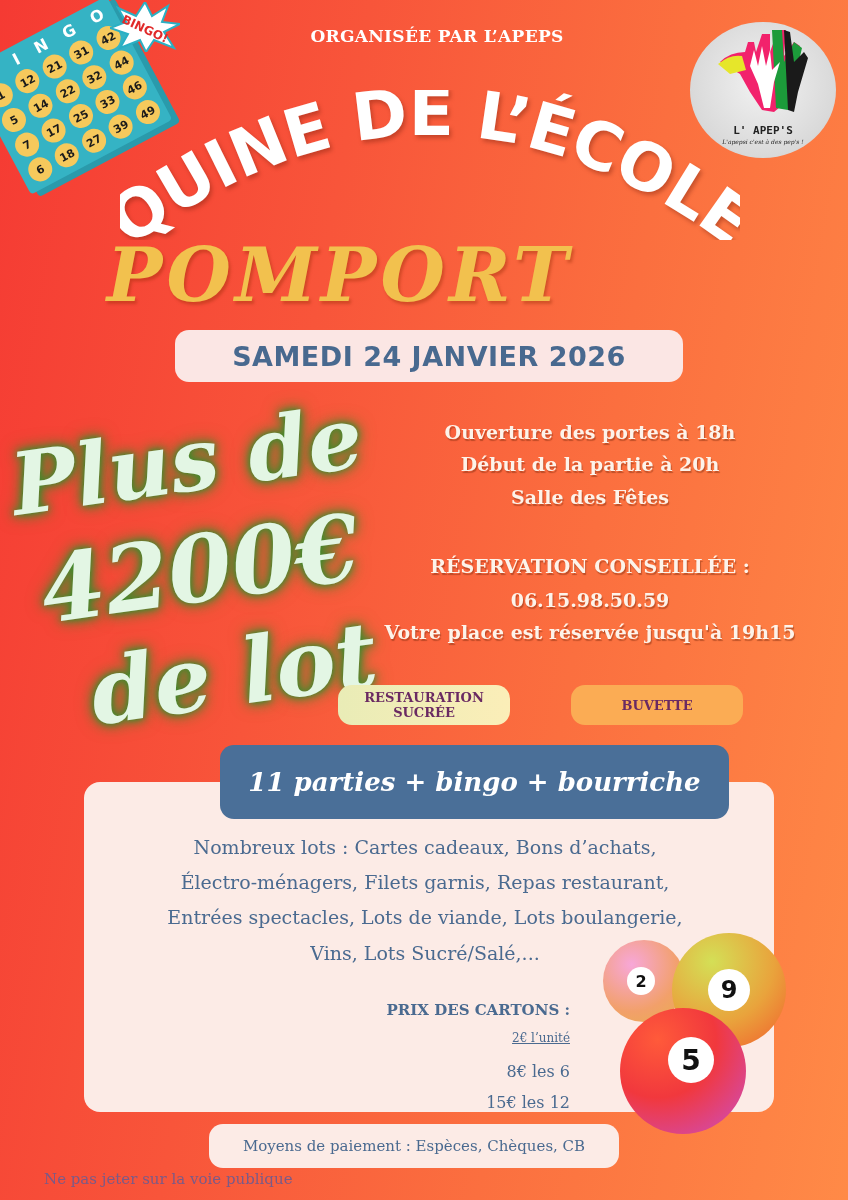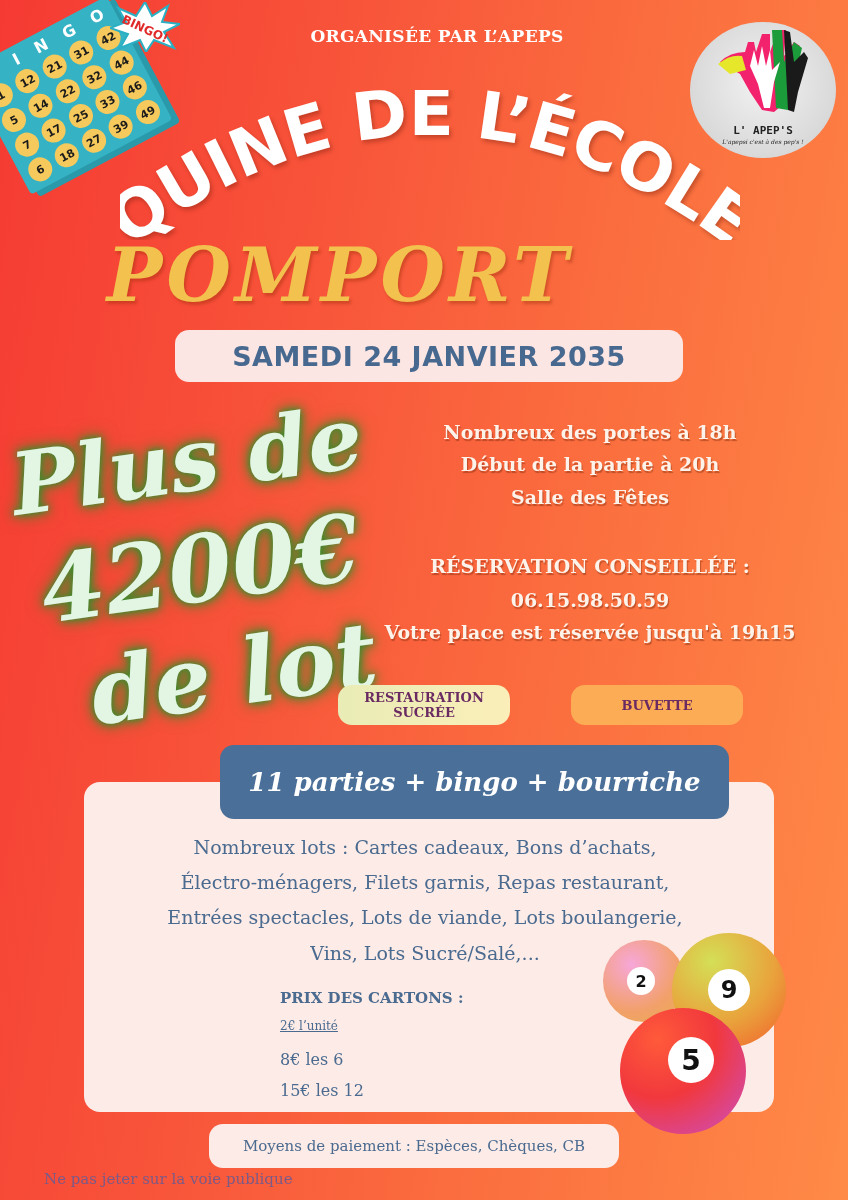--- a/index.html
+++ b/index.html
@@ -134,22 +134,22 @@
   .lots {
     left: 130px; width: 590px; text-align: center; color: #4a6a90;
     font-family: "DejaVu Serif", serif; font-size: 19px;
   }
   .lots-1 { top: 836px; }
   .lots-2 { top: 871px; }
   .lots-3 { top: 906px; }
   .lots-4 { top: 942px; }
 
   .price {
-    left: 280px; width: 290px; text-align: left; color: #4a6a90;
-    font-family: "DejaVu Serif", serif; font-size: 15px;
+    left: 280px; width: 290px; text-align: right; color: #4a6a90;
+    font-family: "DejaVu Serif", serif; font-size: 15px; margin-top: 12px;
   }
   .price-h { top: 989px; font-weight: bold; }
   .price-1 { top: 1019px; font-size: 12px; text-decoration: underline; }
   .price-2 { top: 1050px; font-size: 16px; }
   .price-3 { top: 1081px; font-size: 16px; }
 
   
   .lball {
     border-radius: 50%;
     display: flex; align-items: center; justify-content: center;
@@ -245,29 +245,29 @@
   <defs>
     <path id="arc" d="M 20 150 Q 310 -60 600 150"></path>
   </defs>
   <text text-anchor="middle" style="filter: drop-shadow(2px 3px 2px rgba(120,30,10,0.4));">
     <textPath href="#arc" startOffset="50%">QUINE DE L’ÉCOLE</textPath>
   </text>
 </svg>
 
 <div class="abs pomport">POMPORT</div>
 
-<div class="abs date-pill">SAMEDI 24 JANVIER 2035</div>
+<div class="abs date-pill">SAMEDI 24 JANVIER 2026</div>
 
 <div class="abs prize">
   <div class="prize-line prize-1">Plus de</div>
   <div class="prize-line prize-2">4200€</div>
   <div class="prize-line prize-3">de lot</div>
 </div>
 
-<div class="abs info info-1">Nombreux des portes à 18h</div>
+<div class="abs info info-1">Ouverture des portes à 18h</div>
 <div class="abs info info-2">Début de la partie à 20h</div>
 <div class="abs info info-3">Salle des Fêtes</div>
 <div class="abs info info-4">RÉSERVATION CONSEILLÉE :</div>
 <div class="abs info info-5">06.15.98.50.59</div>
 <div class="abs info info-6">Votre place est réservée jusqu'à 19h15</div>
 
 <div class="abs tag tag-food">
   <div>
     <div>RESTAURATION</div>
     <div>SUCRÉE</div>

